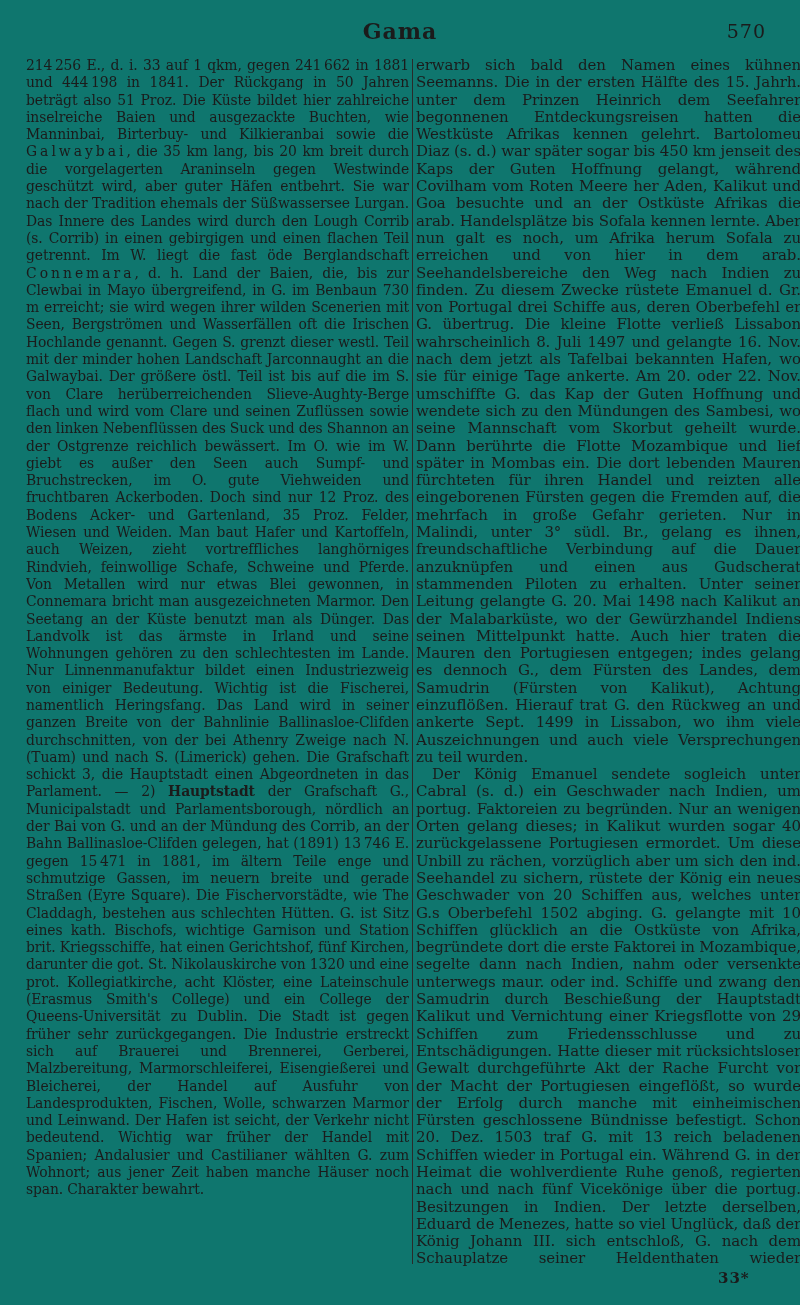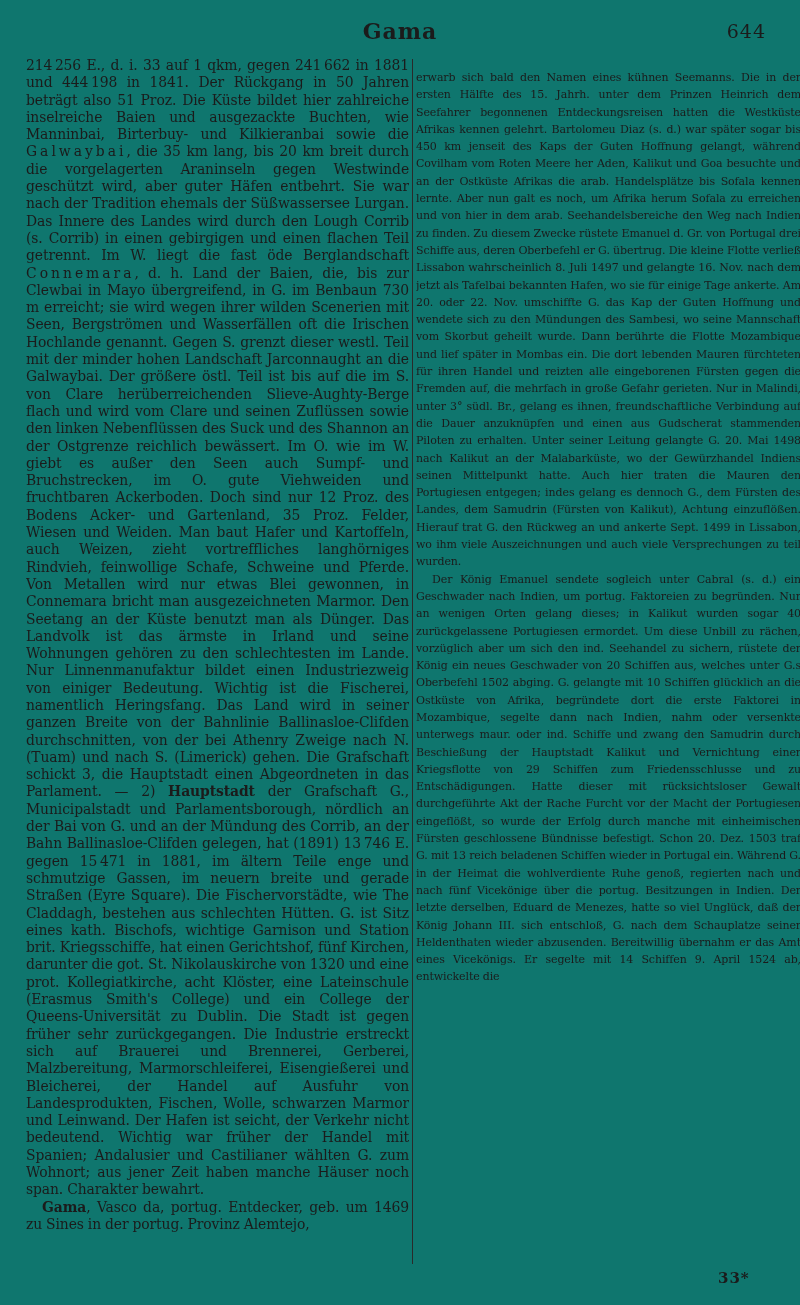--- a/index.html
+++ b/index.html
@@ -15,43 +15,42 @@
   .page-number{position:absolute;right:34px;top:2px;font-size:19px;letter-spacing:1px;}
   .text-area{
     position:absolute;top:57px;left:26px;width:775px;height:1213px;
     display:flex;flex-direction:row;overflow:hidden;
   }
   .col{
     text-align:justify;overflow:hidden;hyphens:auto;-webkit-hyphens:auto;
     word-spacing:-0.3px;letter-spacing:-0.1px;
   }
   .col-left{width:383px;font-size:13.9px;line-height:17.3px;}
-  .col-right{width:385px;font-size:11px;line-height:17.3px;margin-top:12px;}
+  .col-right{width:385px;font-size:15px;line-height:17.3px;}
   .divider{width:1px;background:#2a2a2a;margin:2px 3px 0 3px;height:1205px;flex:none;}
   .para{margin:0;padding:0;}
   .para.indent{text-indent:16px;}
   .b{font-weight:bold;}
   .sp{letter-spacing:3px;}
   .footer-mark{
     position:absolute;left:718px;top:1269px;font-size:15px;font-weight:bold;letter-spacing:1px;text-align:right;
   }
 </style>
 </head>
 <body>
 
 <div class="page">
   <div class="header">
     <span class="header-title">Gama</span>
-    <span class="page-number">644</span>
+    <span class="page-number">570</span>
   </div>
 
   <div class="text-area">
     <div class="col col-left">
         <p class="para"><span>214 256 E., d. i. 33 auf 1 qkm, gegen 241 662 in 1881 und 444 198 in 1841. Der Rückgang in 50 Jahren beträgt also 51 Proz. Die Küste bildet hier zahlreiche inselreiche Baien und ausgezackte Buchten, wie Manninbai, Birterbuy- und Kilkieranbai sowie die </span><span class="sp">Galwaybai</span><span>, die 35 km lang, bis 20 km breit durch die vorgelagerten Araninseln gegen Westwinde geschützt wird, aber guter Häfen entbehrt. Sie war nach der Tradition ehemals der Süßwassersee Lurgan. Das Innere des Landes wird durch den Lough Corrib (s. Corrib) in einen gebirgigen und einen flachen Teil getrennt. Im W. liegt die fast öde Berglandschaft </span><span class="sp">Connemara</span><span>, d. h. Land der Baien, die, bis zur Clewbai in Mayo übergreifend, in G. im Benbaun 730 m erreicht; sie wird wegen ihrer wilden Scenerien mit Seen, Bergströmen und Wasserfällen oft die Irischen Hochlande genannt. Gegen S. grenzt dieser westl. Teil mit der minder hohen Landschaft Jarconnaught an die Galwaybai. Der größere östl. Teil ist bis auf die im S. von Clare herüberreichenden Slieve-Aughty-Berge flach und wird vom Clare und seinen Zuflüssen sowie den linken Nebenflüssen des Suck und des Shannon an der Ostgrenze reichlich bewässert. Im O. wie im W. giebt es außer den Seen auch Sumpf- und Bruchstrecken, im O. gute Viehweiden und fruchtbaren Ackerboden. Doch sind nur 12 Proz. des Bodens Acker- und Gartenland, 35 Proz. Felder, Wiesen und Weiden. Man baut Hafer und Kartoffeln, auch Weizen, zieht vortreffliches langhörniges Rindvieh, feinwollige Schafe, Schweine und Pferde. Von Metallen wird nur etwas Blei gewonnen, in Connemara bricht man ausgezeichneten Marmor. Den Seetang an der Küste benutzt man als Dünger. Das Landvolk ist das ärmste in Irland und seine Wohnungen gehören zu den schlechtesten im Lande. Nur Linnenmanufaktur bildet einen Industriezweig von einiger Bedeutung. Wichtig ist die Fischerei, namentlich Heringsfang. Das Land wird in seiner ganzen Breite von der Bahnlinie Ballinasloe-Clifden durchschnitten, von der bei Athenry Zweige nach N. (Tuam) und nach S. (Limerick) gehen. Die Grafschaft schickt 3, die Hauptstadt einen Abgeordneten in das Parlament. — 2) </span><span class="b">Hauptstadt</span><span> der Grafschaft G., Municipalstadt und Parlamentsborough, nördlich an der Bai von G. und an der Mündung des Corrib, an der Bahn Ballinasloe-Clifden gelegen, hat (1891) 13 746 E. gegen 15 471 in 1881, im ältern Teile enge und schmutzige Gassen, im neuern breite und gerade Straßen (Eyre Square). Die Fischervorstädte, wie The Claddagh, bestehen aus schlechten Hütten. G. ist Sitz eines kath. Bischofs, wichtige Garnison und Station brit. Kriegsschiffe, hat einen Gerichtshof, fünf Kirchen, darunter die got. St. Nikolauskirche von 1320 und eine prot. Kollegiatkirche, acht Klöster, eine Lateinschule (Erasmus Smith's College) und ein College der Queens-Universität zu Dublin. Die Stadt ist gegen früher sehr zurückgegangen. Die Industrie erstreckt sich auf Brauerei und Brennerei, Gerberei, Malzbereitung, Marmorschleiferei, Eisengießerei und Bleicherei, der Handel auf Ausfuhr von Landesprodukten, Fischen, Wolle, schwarzen Marmor und Leinwand. Der Hafen ist seicht, der Verkehr nicht bedeutend. Wichtig war früher der Handel mit Spanien; Andalusier und Castilianer wählten G. zum Wohnort; aus jener Zeit haben manche Häuser noch span. Charakter bewahrt.</span></p>
-        <p class="para indent"><span class="b">Gama</span><span>, Vasco da, portug. Entdecker, geb. um 1469 zu Sines in der portug. Provinz Alemtejo,</span></p>
       </div>
     <div class="divider"></div>
     <div class="col col-right">
         <p class="para"><span>erwarb sich bald den Namen eines kühnen Seemanns. Die in der ersten Hälfte des 15. Jahrh. unter dem Prinzen Heinrich dem Seefahrer begonnenen Entdeckungsreisen hatten die Westküste Afrikas kennen gelehrt. Bartolomeu Diaz (s. d.) war später sogar bis 450 km jenseit des Kaps der Guten Hoffnung gelangt, während Covilham vom Roten Meere her Aden, Kalikut und Goa besuchte und an der Ostküste Afrikas die arab. Handelsplätze bis Sofala kennen lernte. Aber nun galt es noch, um Afrika herum Sofala zu erreichen und von hier in dem arab. Seehandelsbereiche den Weg nach Indien zu finden. Zu diesem Zwecke rüstete Emanuel d. Gr. von Portugal drei Schiffe aus, deren Oberbefehl er G. übertrug. Die kleine Flotte verließ Lissabon wahrscheinlich 8. Juli 1497 und gelangte 16. Nov. nach dem jetzt als Tafelbai bekannten Hafen, wo sie für einige Tage ankerte. Am 20. oder 22. Nov. umschiffte G. das Kap der Guten Hoffnung und wendete sich zu den Mündungen des Sambesi, wo seine Mannschaft vom Skorbut geheilt wurde. Dann berührte die Flotte Mozambique und lief später in Mombas ein. Die dort lebenden Mauren fürchteten für ihren Handel und reizten alle eingeborenen Fürsten gegen die Fremden auf, die mehrfach in große Gefahr gerieten. Nur in Malindi, unter 3° südl. Br., gelang es ihnen, freundschaftliche Verbindung auf die Dauer anzuknüpfen und einen aus Gudscherat stammenden Piloten zu erhalten. Unter seiner Leitung gelangte G. 20. Mai 1498 nach Kalikut an der Malabarküste, wo der Gewürzhandel Indiens seinen Mittelpunkt hatte. Auch hier traten die Mauren den Portugiesen entgegen; indes gelang es dennoch G., dem Fürsten des Landes, dem Samudrin (Fürsten von Kalikut), Achtung einzuflößen. Hierauf trat G. den Rückweg an und ankerte Sept. 1499 in Lissabon, wo ihm viele Auszeichnungen und auch viele Versprechungen zu teil wurden.</span></p>
         <p class="para indent"><span>Der König Emanuel sendete sogleich unter Cabral (s. d.) ein Geschwader nach Indien, um portug. Faktoreien zu begründen. Nur an wenigen Orten gelang dieses; in Kalikut wurden sogar 40 zurückgelassene Portugiesen ermordet. Um diese Unbill zu rächen, vorzüglich aber um sich den ind. Seehandel zu sichern, rüstete der König ein neues Geschwader von 20 Schiffen aus, welches unter G.s Oberbefehl 1502 abging. G. gelangte mit 10 Schiffen glücklich an die Ostküste von Afrika, begründete dort die erste Faktorei in Mozambique, segelte dann nach Indien, nahm oder versenkte unterwegs maur. oder ind. Schiffe und zwang den Samudrin durch Beschießung der Hauptstadt Kalikut und Vernichtung einer Kriegsflotte von 29 Schiffen zum Friedensschlusse und zu Entschädigungen. Hatte dieser mit rücksichtsloser Gewalt durchgeführte Akt der Rache Furcht vor der Macht der Portugiesen eingeflößt, so wurde der Erfolg durch manche mit einheimischen Fürsten geschlossene Bündnisse befestigt. Schon 20. Dez. 1503 traf G. mit 13 reich beladenen Schiffen wieder in Portugal ein. Während G. in der Heimat die wohlverdiente Ruhe genoß, regierten nach und nach fünf Vicekönige über die portug. Besitzungen in Indien. Der letzte derselben, Eduard de Menezes, hatte so viel Unglück, daß der König Johann III. sich entschloß, G. nach dem Schauplatze seiner Heldenthaten wieder abzusenden. Bereitwillig übernahm er das Amt eines Vicekönigs. Er segelte mit 14 Schiffen 9. April 1524 ab, entwickelte die</span></p>
       </div>
   </div>
 
   <div class="footer-mark">33*</div>
 </div>

